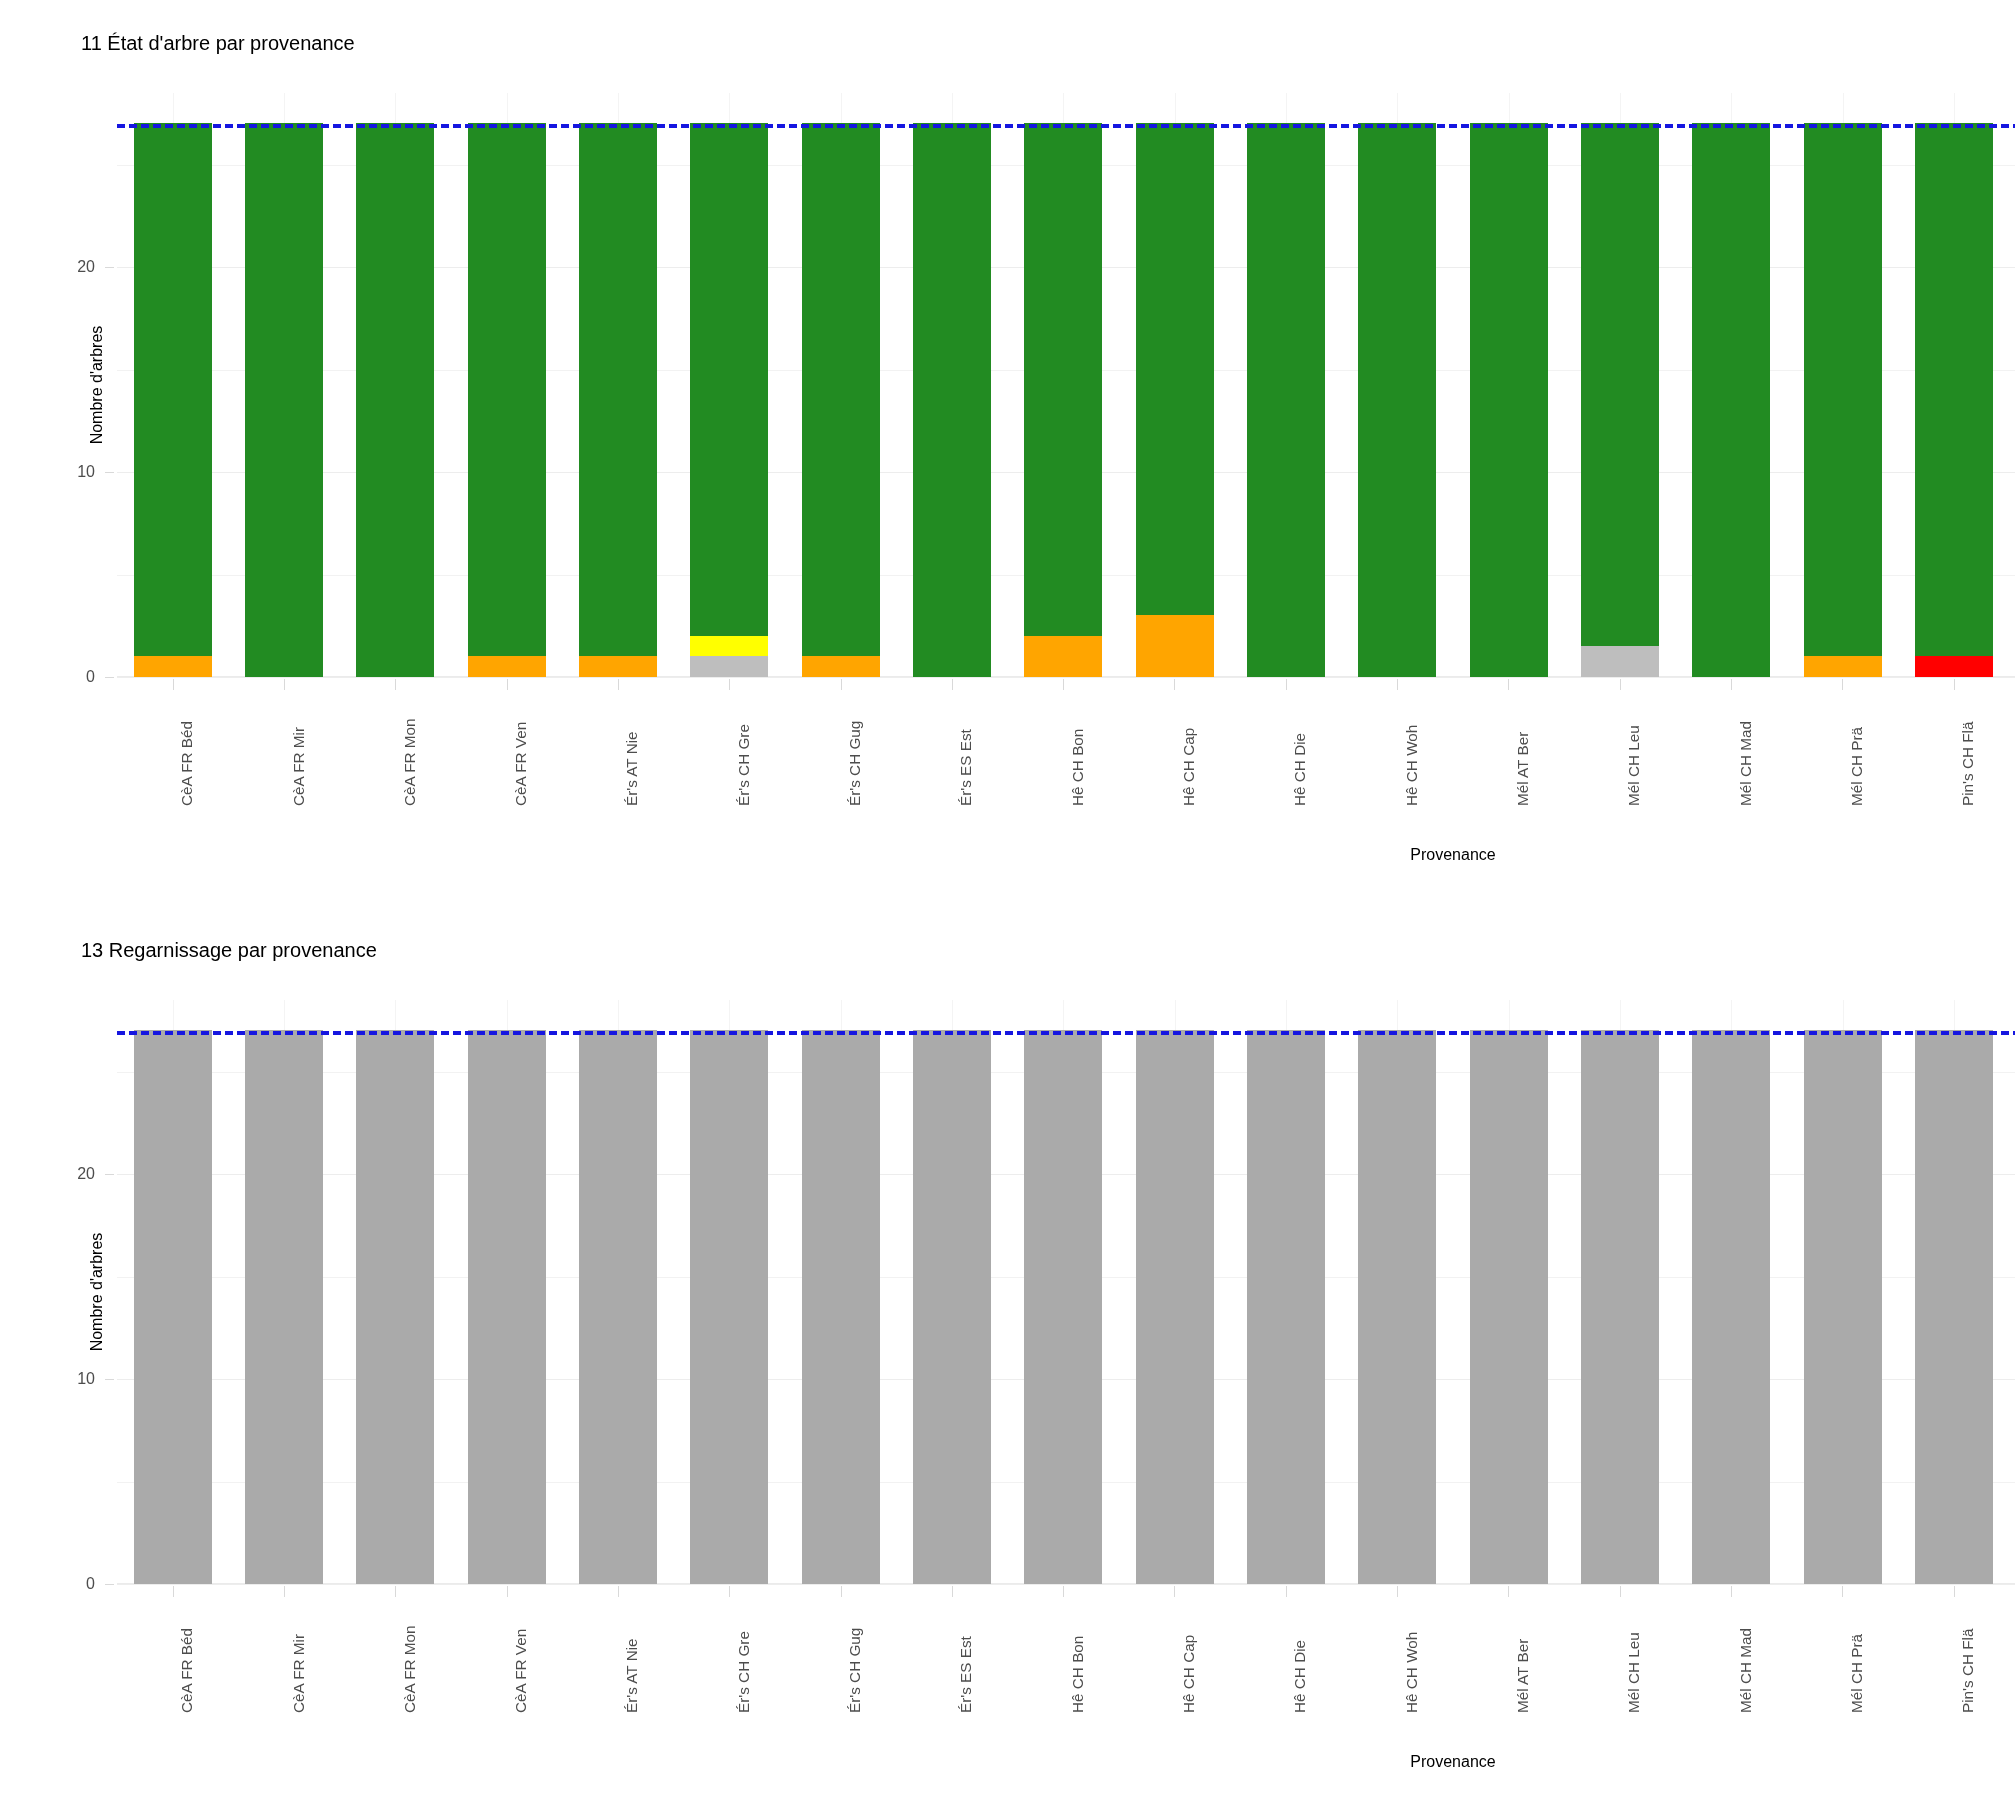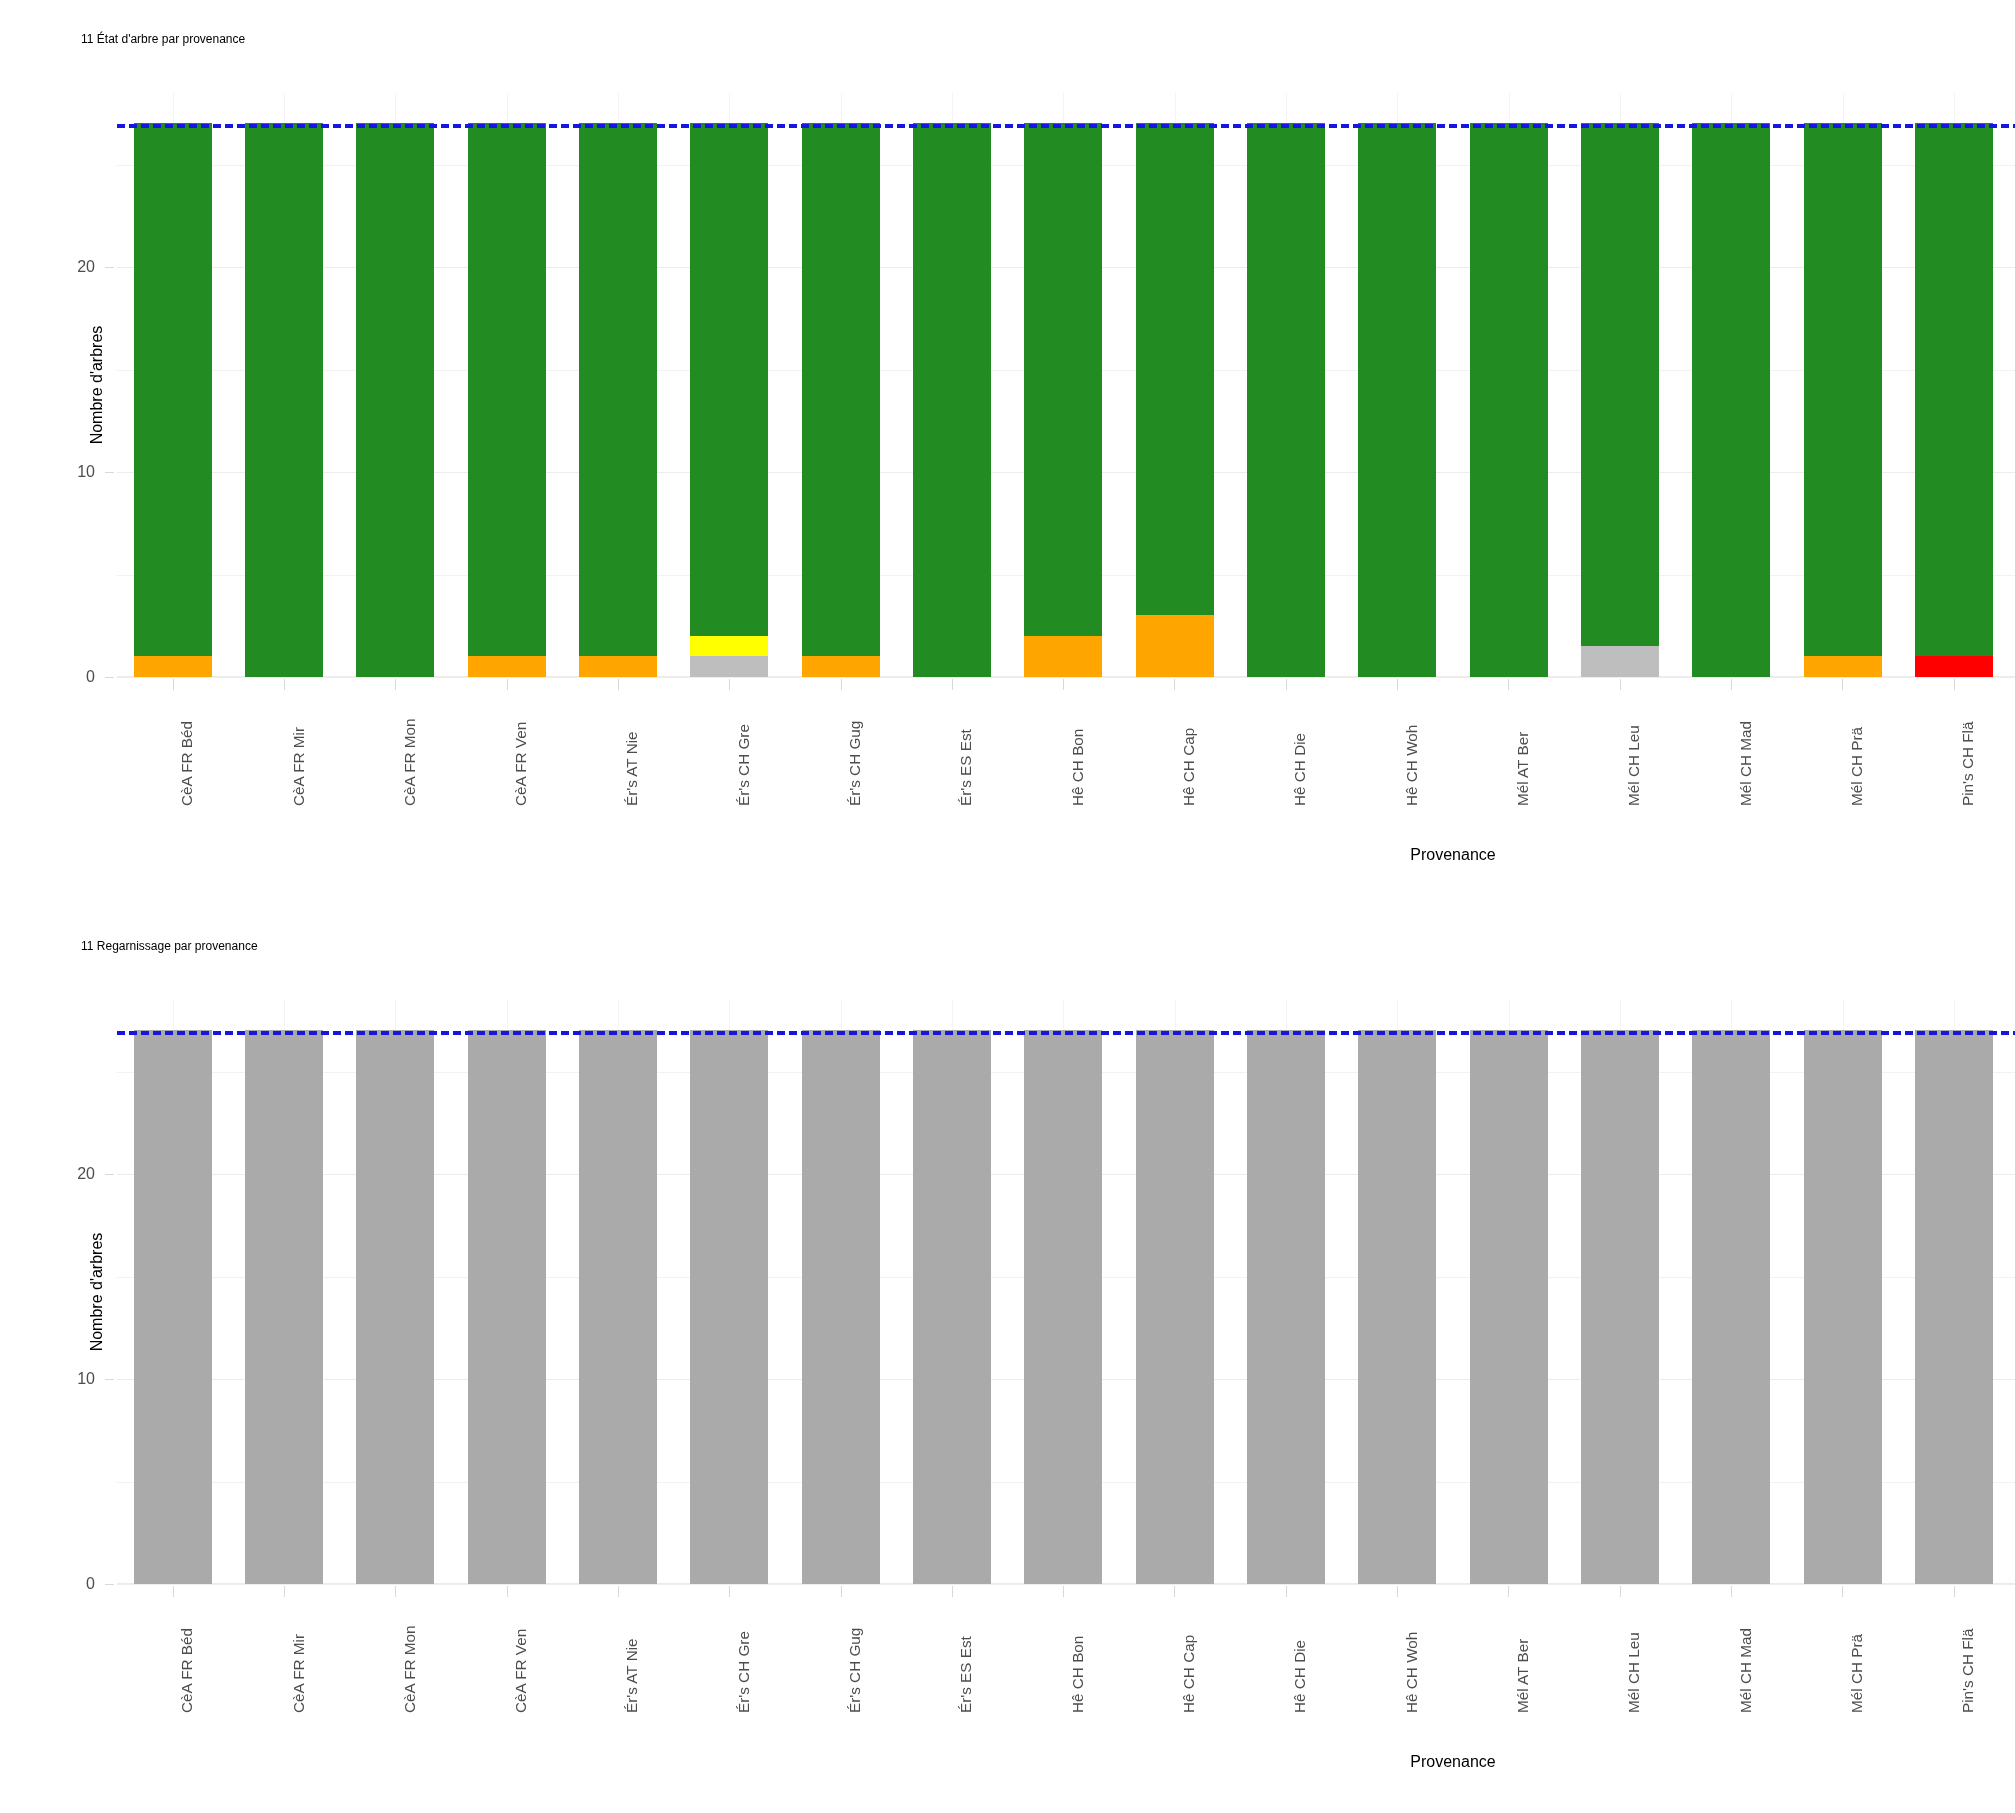--- a/index.html
+++ b/index.html
@@ -4,21 +4,21 @@
 <style>
   html,body{margin:0;padding:0;background:#ffffff;}
   body{width:3023px;height:1814px;font-family:"Liberation Sans",sans-serif;color:#000;}
   .page{position:relative;width:3023px;height:1814px;}
 
   
   .panel{position:absolute;left:0;width:3023px;}
   #panel-top{top:0;height:907px;}
   #panel-bottom{top:907px;height:907px;}
 
-  .panel-title{position:absolute;left:81px;top:32px;font-size:12px;color:#000;white-space:nowrap;}
+  .panel-title{position:absolute;left:81px;top:32px;font-size:20px;color:#000;white-space:nowrap;}
 
   
   .plot-area{position:absolute;left:117px;top:93px;width:2672px;height:584px;}
   .plot-bg{position:absolute;inset:0;background:#ffffff;border-bottom:1.6px solid #ebebeb;}
 
   .gridline{position:absolute;left:0;width:100%;height:1.2px;background:#f2f2f2;}
   .gridline.major{background:#ededed;}
   .vgrid{position:absolute;top:0;width:1.2px;height:100%;background:#f4f4f4;}
 
   .ytick-label{position:absolute;right:2769px;font-size:16px;color:#4d4d4d;text-align:right;
@@ -175,21 +175,21 @@
       <div class="xlab" style="left: 1625px; top: 806px;">Mél CH Leu</div>
       <div class="xtick" style="left: 1731px; top: 679px; height: 10.5px;"></div>
       <div class="xlab" style="left: 1737px; top: 806px;">Mél CH Mad</div>
       <div class="xtick" style="left: 1842px; top: 679px; height: 10.5px;"></div>
       <div class="xlab" style="left: 1848px; top: 806px;">Mél CH Prä</div>
       <div class="xtick" style="left: 1954px; top: 679px; height: 10.5px;"></div>
       <div class="xlab" style="left: 1959px; top: 806px;">Pin's CH Flä</div>
     </div>
 
   <div class="panel" id="panel-bottom">
-    <div class="panel-title">11 Regarnissage par provenance</div>
+    <div class="panel-title">13 Regarnissage par provenance</div>
     <div class="axis-title-y" id="ylab-bottom" style="top: 385px;">Nombre d'arbres</div>
     <div class="plot-area" id="plot-bottom">
       <div class="plot-bg"></div>
     <div class="gridline" style="top: 482px;"></div>
         <div class="gridline" style="top: 277px;"></div>
         <div class="gridline" style="top: 72px;"></div>
         <div class="gridline major" style="top: 584px;"></div>
         <div class="gridline major" style="top: 379px;"></div>
         <div class="gridline major" style="top: 174px;"></div>
         <div class="vgrid" style="left: 56px;"></div>

